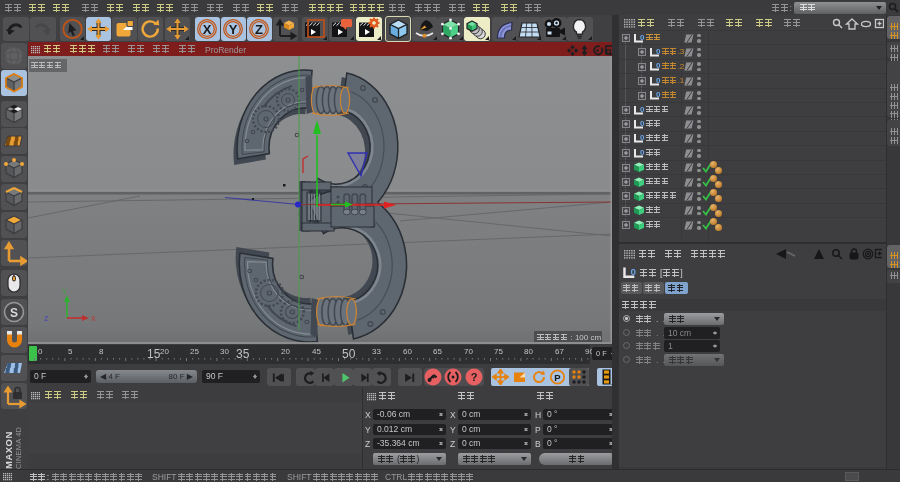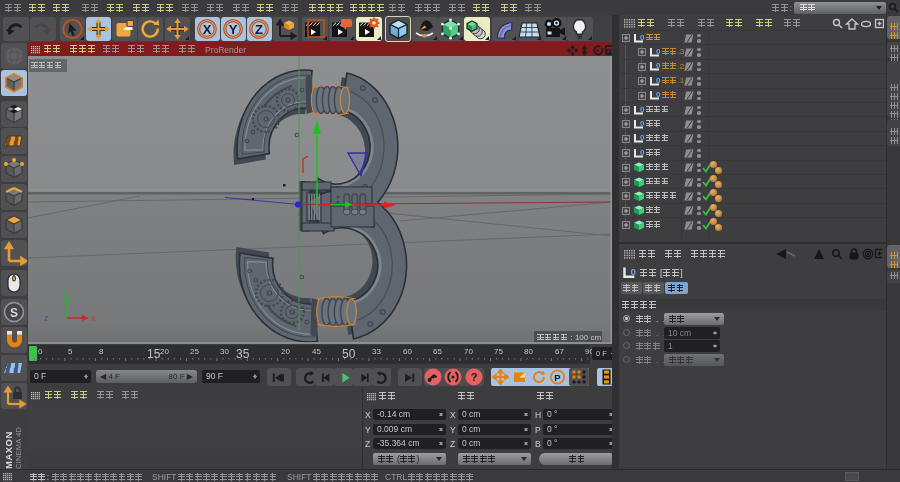--- a/index.html
+++ b/index.html
@@ -826,27 +826,27 @@
           <rect x="8" y="0" width="1.3" height="1.3"></rect>
           <rect x="8" y="2" width="1.3" height="1.3"></rect>
           <rect x="8" y="4" width="1.3" height="1.3"></rect>
           <rect x="8" y="6" width="1.3" height="1.3"></rect>
         </g>
       </svg>
       <span class="ab w" style="left:16px;top:4px;font-size:9px;font-weight:bold"><i class="c"></i><i class="c"></i></span>
       <span class="ab w" style="left:95px;top:4px;font-size:9px;font-weight:bold"><i class="c"></i><i class="c"></i></span>
       <span class="ab w" style="left:174px;top:4px;font-size:9px;font-weight:bold"><i class="c"></i><i class="c"></i></span>
       <span class="ab w" style="left:2px;top:23.0px;font-size:8.5px">X</span>
-      <div class="fld spin" style="left:10px;top:22.0px;width:73px;height:11px">-0.14 cm</div>
+      <div class="fld spin" style="left:10px;top:22.0px;width:73px;height:11px">-0.06 cm</div>
       <span class="ab w" style="left:87px;top:23.0px;font-size:8.5px">X</span>
       <div class="fld spin" style="left:95px;top:22.0px;width:73px;height:11px">0 cm</div>
       <span class="ab w" style="left:172px;top:23.0px;font-size:8.5px">H</span>
       <div class="fld spin" style="left:180px;top:22.0px;width:73px;height:11px">0 °</div>
       <span class="ab w" style="left:2px;top:37.5px;font-size:8.5px">Y</span>
-      <div class="fld spin" style="left:10px;top:36.5px;width:73px;height:11px">0.009 cm</div>
+      <div class="fld spin" style="left:10px;top:36.5px;width:73px;height:11px">0.012 cm</div>
       <span class="ab w" style="left:87px;top:37.5px;font-size:8.5px">Y</span>
       <div class="fld spin" style="left:95px;top:36.5px;width:73px;height:11px">0 cm</div>
       <span class="ab w" style="left:172px;top:37.5px;font-size:8.5px">P</span>
       <div class="fld spin" style="left:180px;top:36.5px;width:73px;height:11px">0 °</div>
       <span class="ab w" style="left:2px;top:52.0px;font-size:8.5px">Z</span>
       <div class="fld spin" style="left:10px;top:51.0px;width:73px;height:11px">-35.364 cm</div>
       <span class="ab w" style="left:87px;top:52.0px;font-size:8.5px">Z</span>
       <div class="fld spin" style="left:95px;top:51.0px;width:73px;height:11px">0 cm</div>
       <span class="ab w" style="left:172px;top:52.0px;font-size:8.5px">B</span>
       <div class="fld spin" style="left:180px;top:51.0px;width:73px;height:11px">0 °</div>

